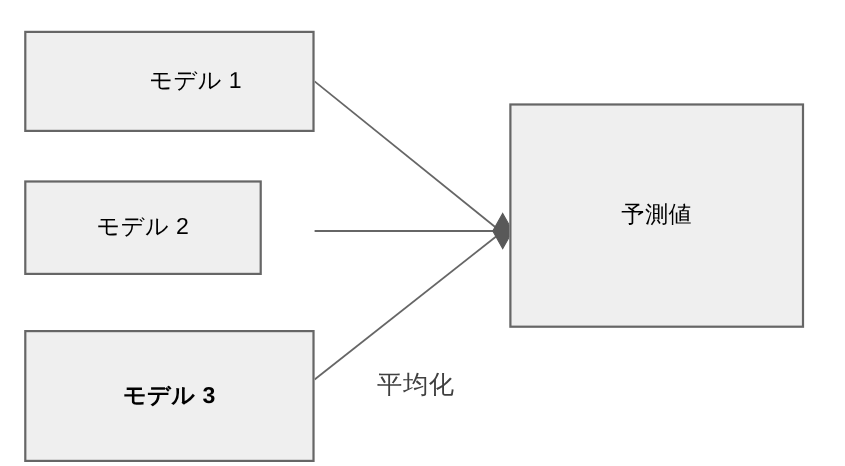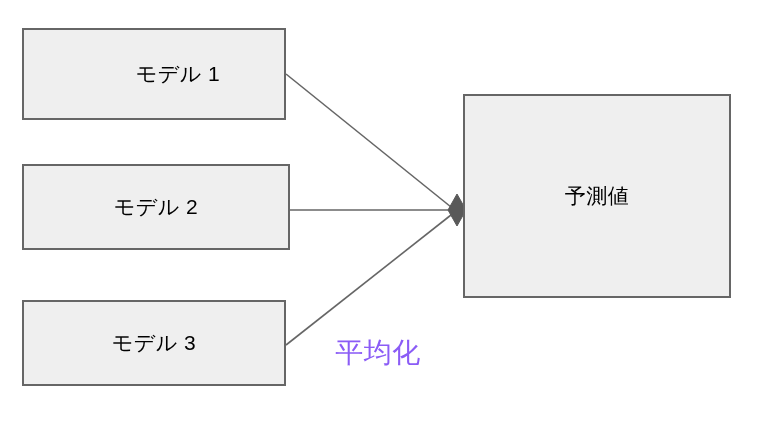--- a/index.html
+++ b/index.html
@@ -38,31 +38,31 @@
   .node-label {
     color: #000000;
     font-size: 21px;
     line-height: 1.2;
     letter-spacing: 0.5px;
     white-space: nowrap;
     text-align: center;
   }
   .edge-label {
     position: absolute;
-    color: #8b5cf6;
-    font-size: 28px;
+    color: #404040;
+    font-size: 23px;
     line-height: 1.2;
     letter-spacing: 0.5px;
     white-space: nowrap;
     background: transparent;
     text-align: center;
   }
   #node-model-1 { left: 22px;  top: 28px;  width: 264px; height: 92px; padding-left: 48px; }
-  #node-model-2 { left: 22px;  top: 164px; width: 268px; height: 86px; }
-  #node-model-3 { left: 22px;  top: 300px; width: 264px; height: 86px; }
+  #node-model-2 { left: 22px;  top: 164px; width: 216px; height: 86px; }
+  #node-model-3 { left: 22px;  top: 300px; width: 264px; height: 120px; font-weight: bold; }
   #node-prediction { left: 463px; top: 94px; width: 268px; height: 204px; }
   #edge-label-averaging { left: 320px; top: 336px; width: 116px; }
 </style>
 </head>
 <body>
 
 <div id="canvas">
 
   <svg id="edge-layer" viewBox="0 0 768 424" width="768" height="424" xmlns="http://www.w3.org/2000/svg">
 

